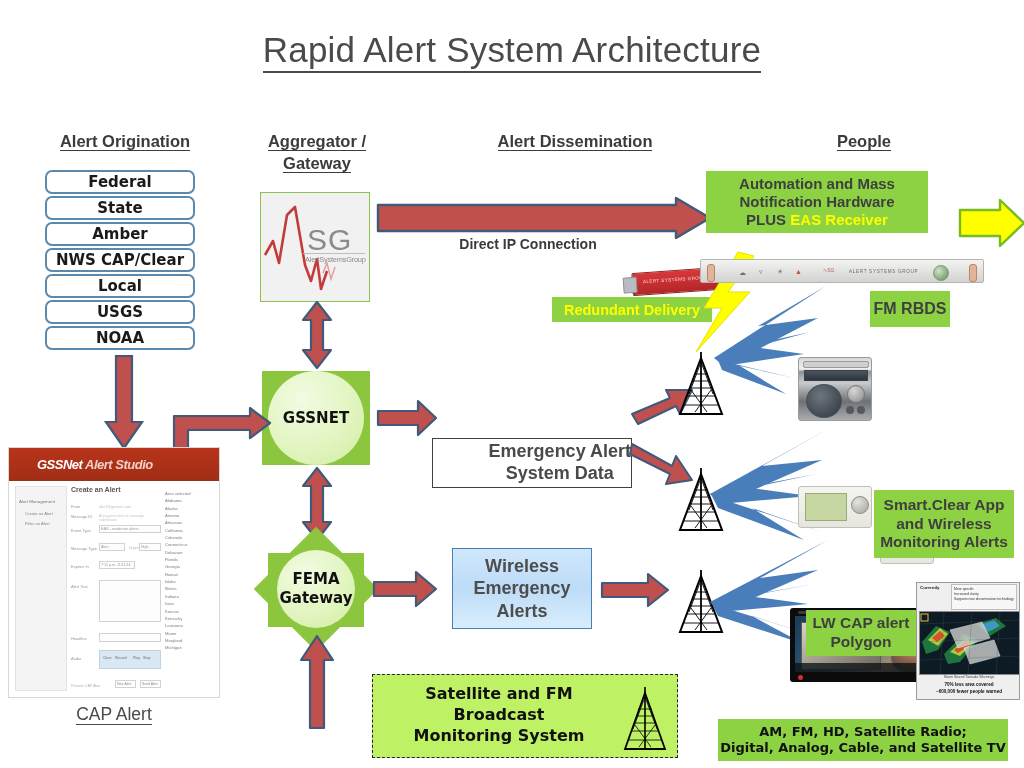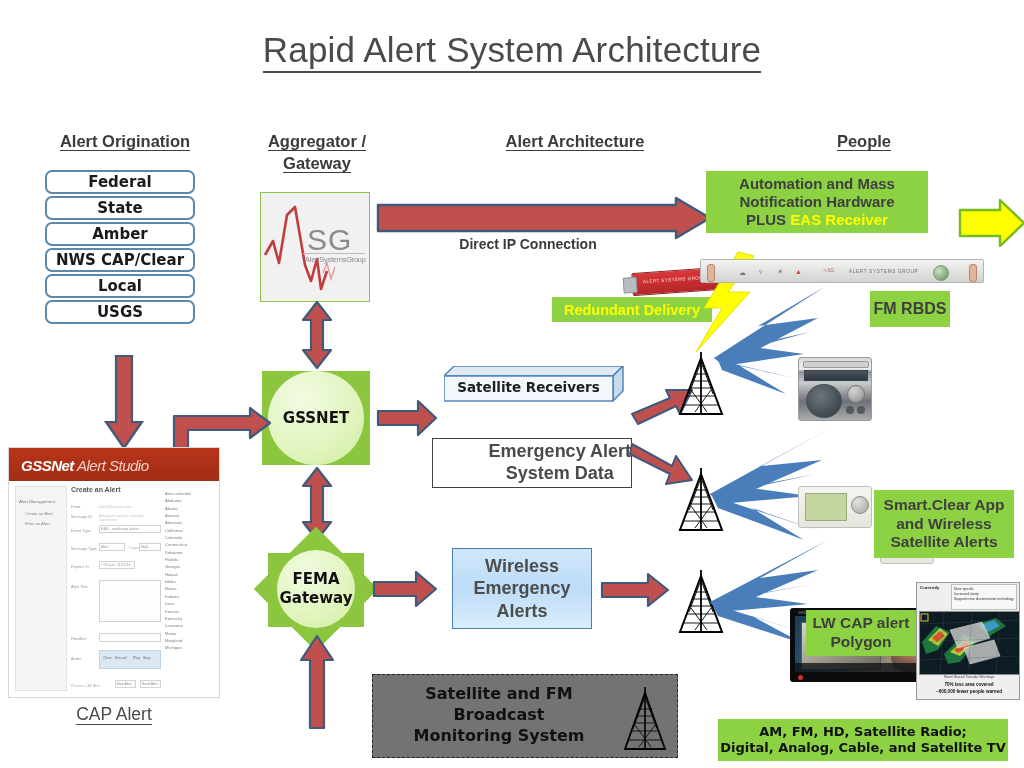--- a/index.html
+++ b/index.html
@@ -94,34 +94,34 @@
     border:1.6px solid #4a7fb5;box-sizing:border-box;
     display:flex;align-items:center;justify-content:center;text-align:center;
     font-weight:bold;color:#4d4d4d;
   }
   .greenlabel{
     background:#8cd243;box-sizing:border-box;
     display:flex;align-items:center;justify-content:center;text-align:center;
     font-weight:bold;color:#3f3f3f;line-height:1.22;
   }
   .dashbox{
-    background:#737373;border:1.6px dashed #222;box-sizing:border-box;
+    background:#bef264;border:1.6px dashed #222;box-sizing:border-box;
   }
 
   
   #capshot{
     left:8px;top:447px;width:212px;height:251px;
     background:#ffffff;border:1px solid #d7d7d7;box-sizing:border-box;overflow:hidden;
   }
   #capbar{
     position:absolute;left:0;top:0;width:212px;height:33px;
     background:linear-gradient(180deg,#b8341a 0%,#a02e15 100%);
   }
   #capbar .brand{
-    position:absolute;left:12px;top:9px;font-size:15px;font-weight:normal;
+    position:absolute;left:28px;top:9px;font-size:13px;font-weight:bold;
     color:#f2cfc6;font-style:italic;letter-spacing:-.5px;
   }
   #capbar .brand b{color:#ffffff;}
   #capside{
     position:absolute;left:6px;top:38px;width:52px;height:205px;
     background:#f4f4f4;border:1px solid #e3e3e3;box-sizing:border-box;
   }
   #capmain{position:absolute;left:62px;top:38px;width:90px;height:205px;}
   #caplist{
     position:absolute;left:156px;top:42px;width:50px;height:198px;
@@ -186,21 +186,21 @@
   <div class="abs colhead" style="left:34px;top:130px;width:182px;">
     <u>Alert Origination</u>
   </div>
 
   <div class="abs colhead" style="left:232px;top:130px;width:170px;">
     <div><u>Aggregator /</u></div>
     <div><u>Gateway</u></div>
   </div>
 
   <div class="abs colhead" style="left:448px;top:130px;width:254px;">
-    <u>Alert Architecture</u>
+    <u>Alert Dissemination</u>
   </div>
 
   <div class="abs colhead" style="left:760px;top:130px;width:208px;">
     <u>People</u>
   </div>
 
   <div class="abs pill" style="left:45px;top:170px;">
       <span>Federal</span>
     </div>
   <div class="abs pill" style="left:45px;top:196px;">
@@ -210,20 +210,23 @@
       <span>Amber</span>
     </div>
   <div class="abs pill" style="left:45px;top:248px;">
       <span>NWS CAP/Clear</span>
     </div>
   <div class="abs pill" style="left:45px;top:274px;">
       <span>Local</span>
     </div>
   <div class="abs pill" style="left:45px;top:300px;justify-content:center;">
       <span>USGS</span>
+    </div>
+  <div class="abs pill" style="left:45px;top:326px;">
+      <span>NOAA</span>
     </div>
 
   <div class="abs arrow" style="left:104px;top:356px;">
     <svg width="40" height="94" viewBox="0 0 40 94">
       <polygon points="12,0 28,0 28,66 38,66 20,92 2,66 12,66" fill="#c0504d" stroke="#3f5a7a" stroke-width="2.2"></polygon>
     </svg>
   </div>
 
   <div class="abs" id="sgcard">
     <svg width="110" height="110" viewBox="0 0 110 110" style="position:absolute;left:0;top:0;">
@@ -397,28 +400,20 @@
     <div class="abs" style="right:6px;top:4px;width:6px;height:16px;background:#e2b49a;border:1px solid #b9866c;border-radius:3px;"></div>
     <div class="abs" style="left:38px;top:9px;font-size:7px;color:#70706e;">☁</div>
     <div class="abs" style="left:58px;top:8px;font-size:7px;color:#70706e;">▿</div>
     <div class="abs" style="left:76px;top:8px;font-size:7px;color:#70706e;">☀</div>
     <div class="abs" style="left:94px;top:8px;font-size:7px;color:#d24a3a;">▲</div>
     <div class="abs" style="left:122px;top:7px;font-size:5px;color:#c06060;">∿SG</div>
     <div class="rtext" style="left:148px;">ALERT SYSTEMS GROUP</div>
     <div class="abs" style="right:34px;top:5px;width:14px;height:14px;border-radius:50%;background:radial-gradient(circle at 35% 35%,#cfe3c7,#5d8b55);border:1px solid #7f9b78;"></div>
   </div>
 
-  <div class="abs" style="left:444px;top:366px;">
-    <svg width="180" height="36" viewBox="0 0 180 36" style="display:block;">
-      <polygon points="0,10 10,0 179,0 169,10" fill="#dfeaf5" stroke="#4a7fb5" stroke-width="1.4"></polygon>
-      <polygon points="169,10 179,0 179,25 169,35" fill="#c6dbee" stroke="#4a7fb5" stroke-width="1.4"></polygon>
-      <rect x="0" y="10" width="169" height="25" fill="#f1f7fd" stroke="#4a7fb5" stroke-width="1.4"></rect>
-    </svg>
-    <div class="abs" style="left:0;top:13px;width:169px;text-align:center;font-size:13.5px;font-weight:bold;color:#1f1f1f;font-family:'DejaVu Sans',sans-serif;">Satellite Receivers</div>
-  </div>
 
   <div class="abs satrx" style="left:444px;top:403px;width:180px;height:25px;">
     <div class="abs" style="left:8px;top:6px;font-size:7px;color:#9fd0e8;font-weight:bold;font-style:italic;">GSSNet</div>
     <div class="abs" style="left:76px;top:7px;font-size:8px;color:#cfe6f2;font-weight:bold;">FM</div>
     <div class="abs" style="right:14px;top:10px;width:4px;height:4px;border-radius:50%;background:#dff0f8;"></div>
     <div class="abs" style="right:26px;top:11px;width:3px;height:3px;border-radius:50%;background:#a9cede;"></div>
   </div>
 
   <div class="abs whitebox" style="left:432px;top:438px;width:200px;height:50px;font-size:18px;line-height:1.2;justify-content:flex-end;">
     <div>
@@ -595,21 +590,21 @@
       <line x1="30" y1="32" x2="2" y2="2" stroke="#111" stroke-width="1.6"></line>
       <line x1="30" y1="32" x2="58" y2="2" stroke="#111" stroke-width="1.6"></line>
       <rect x="24" y="28" width="13" height="6" fill="#111"></rect>
     </svg>
   </div>
 
   <div class="abs greenlabel" style="left:874px;top:490px;width:140px;height:68px;font-size:15.5px;">
     <div>
       <div>Smart.Clear App</div>
       <div>and Wireless</div>
-      <div>Satellite Alerts</div>
+      <div>Monitoring Alerts</div>
     </div>
   </div>
 
   <div class="abs greenlabel" style="left:806px;top:610px;width:110px;height:46px;font-size:15.5px;">
     <div>
       <div>LW CAP alert</div>
       <div>Polygon</div>
     </div>
   </div>
 

